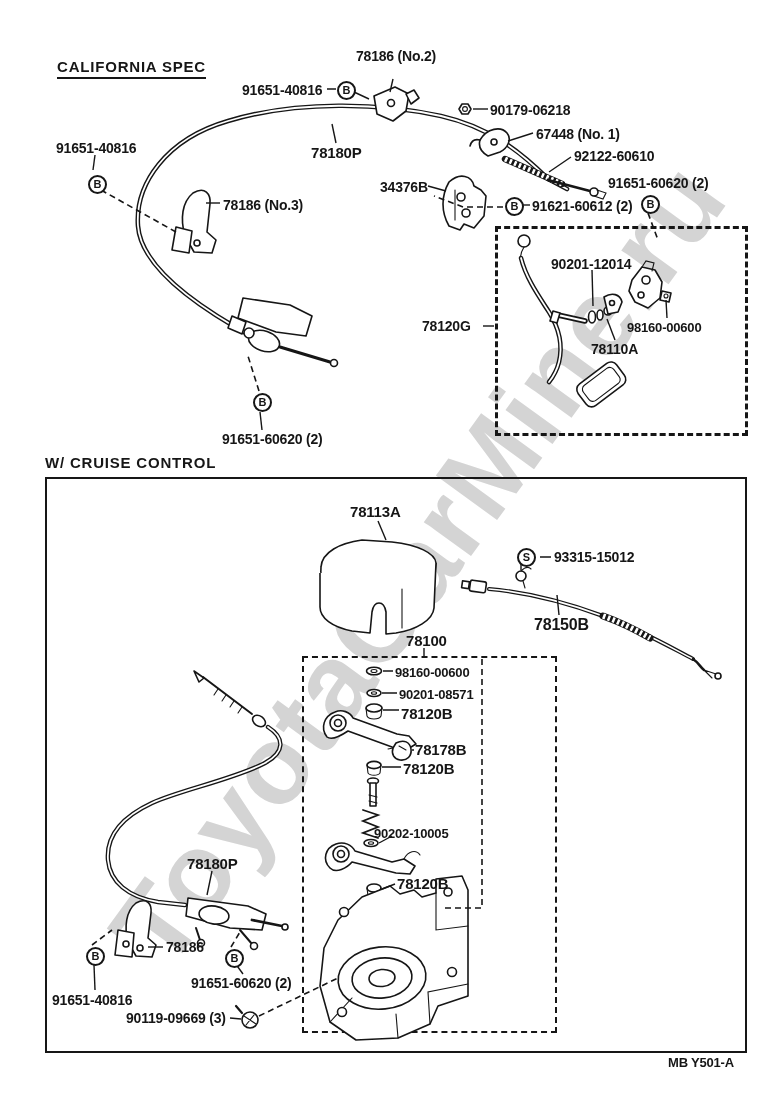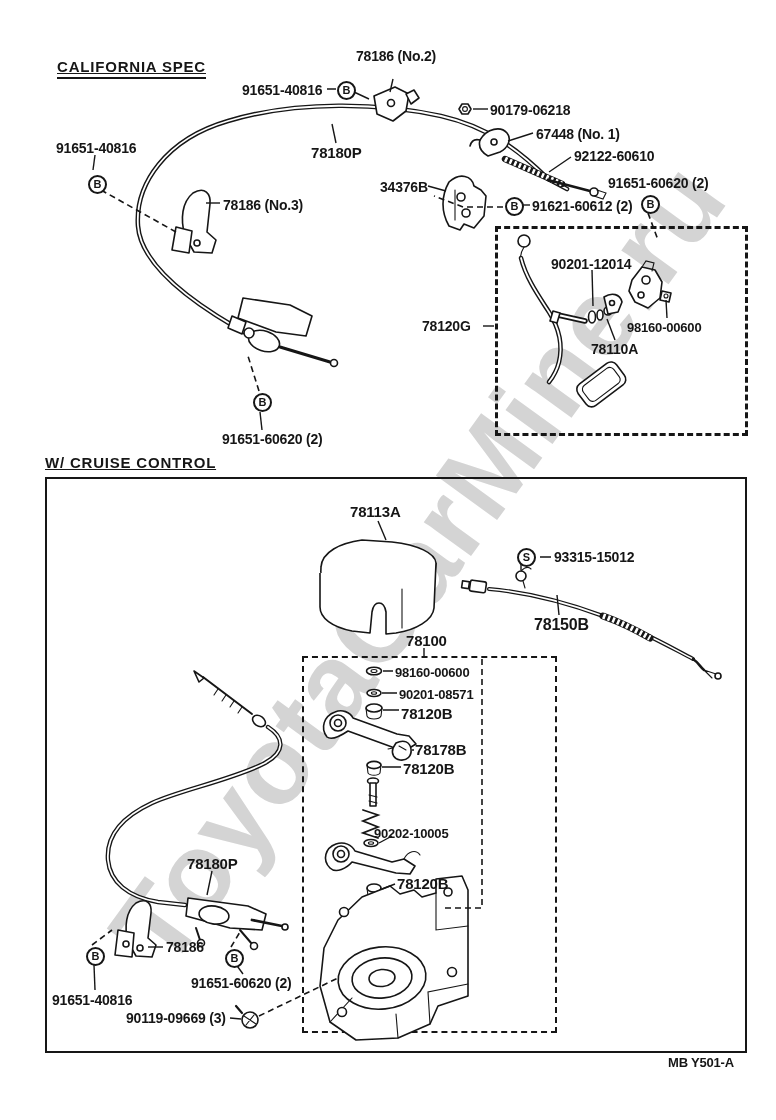--- a/index.html
+++ b/index.html
@@ -1,20 +1,20 @@
 <!DOCTYPE html>
 <html><head>
 <meta charset="utf-8">
 <style>
   html,body{margin:0;padding:0;background:#ffffff;}
   #stage{position:relative;width:776px;height:1120px;background:#ffffff;overflow:hidden;
          font-family:"Liberation Sans",sans-serif;color:#151515;}
   .lbl{position:absolute;font-weight:bold;color:#161616;white-space:nowrap;letter-spacing:-0.2px;}
   .s13{font-size:13px;} .s14{font-size:14px;} .s15{font-size:15px;} .s16{font-size:16px;} .s17{font-size:14px;}
-  .title{letter-spacing:0.8px;text-decoration:underline;}
+  .title{letter-spacing:0.8px;}
   .underline{border-bottom:2.4px solid #161616;padding-bottom:2px;}
   .mk{position:absolute;width:15px;height:15px;border:2.2px solid #161616;border-radius:50%;
       background:#fff;font-size:11px;line-height:15px;font-weight:bold;text-align:center;z-index:6;}
   .box{position:absolute;z-index:2;}
   #ca-box{left:495px;top:226px;width:247px;height:204px;border:3px dashed #161616;}
   #cruise-box{left:45px;top:477px;width:698px;height:572px;border:2.3px solid #161616;}
   #inner-box{left:302px;top:656px;width:251px;height:373px;border:2.4px dashed #161616;}
   #watermark{position:absolute;left:-152px;top:500px;width:1140px;text-align:center;
              transform:rotate(-54deg);font-size:110px;font-weight:bold;color:#d4d4d4;
              letter-spacing:2px;z-index:0;white-space:nowrap;}

